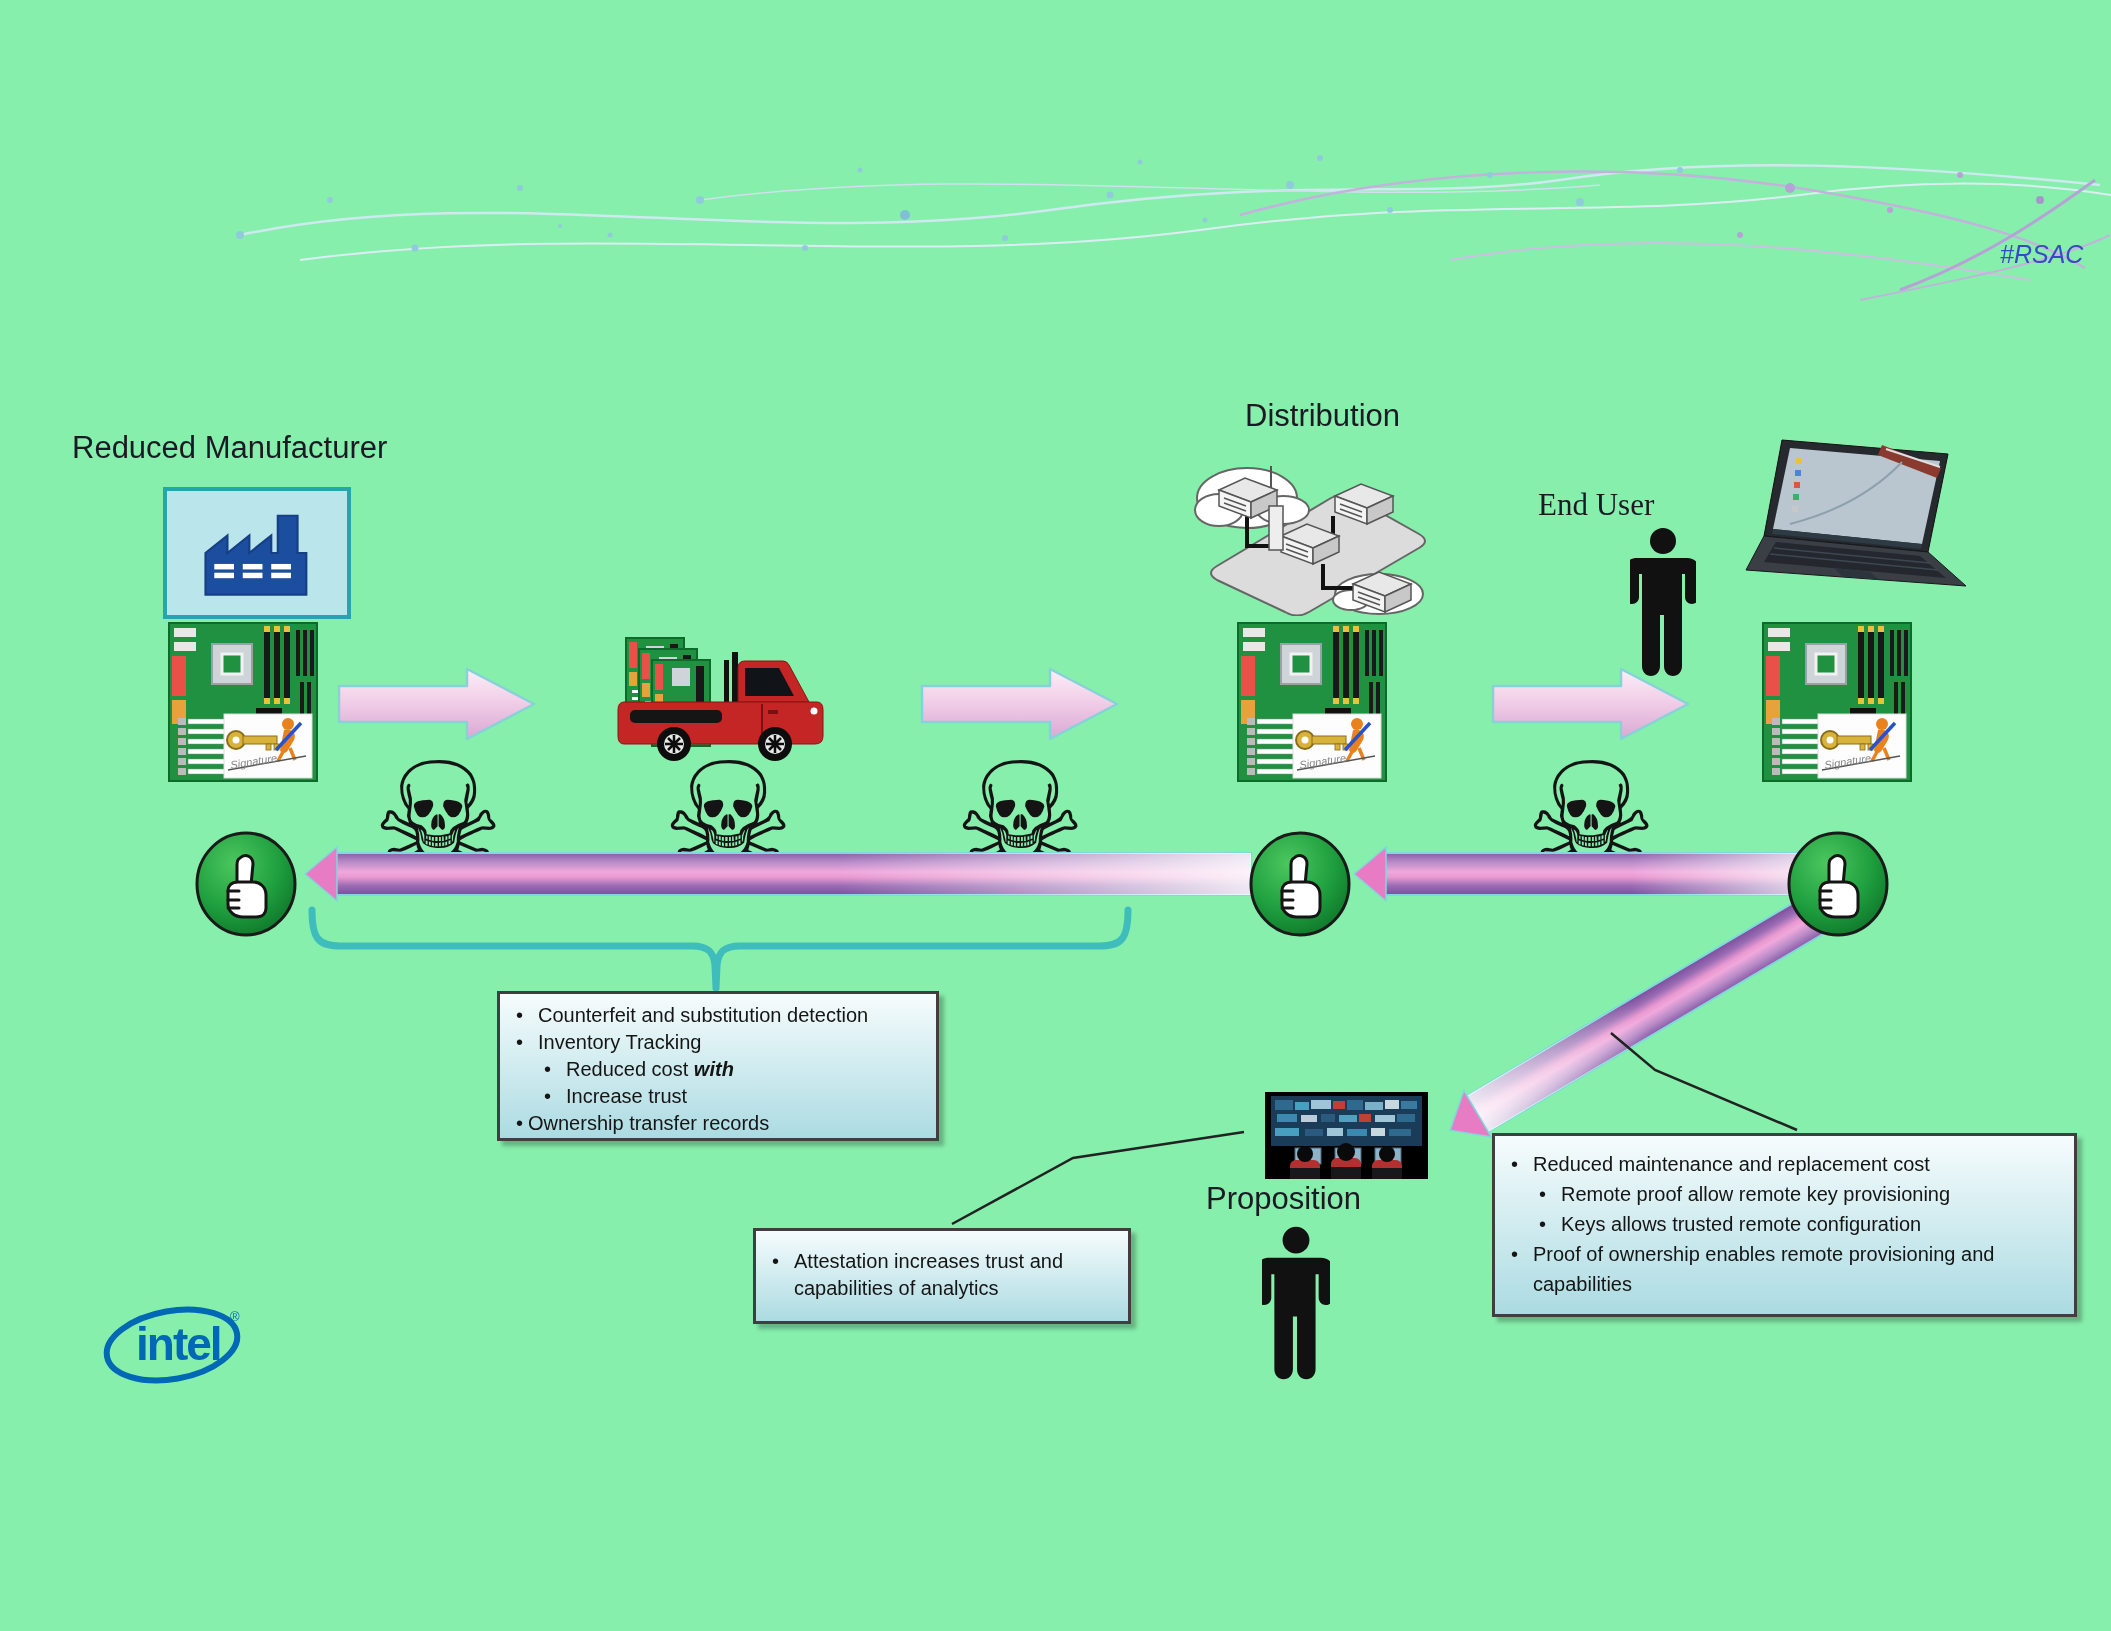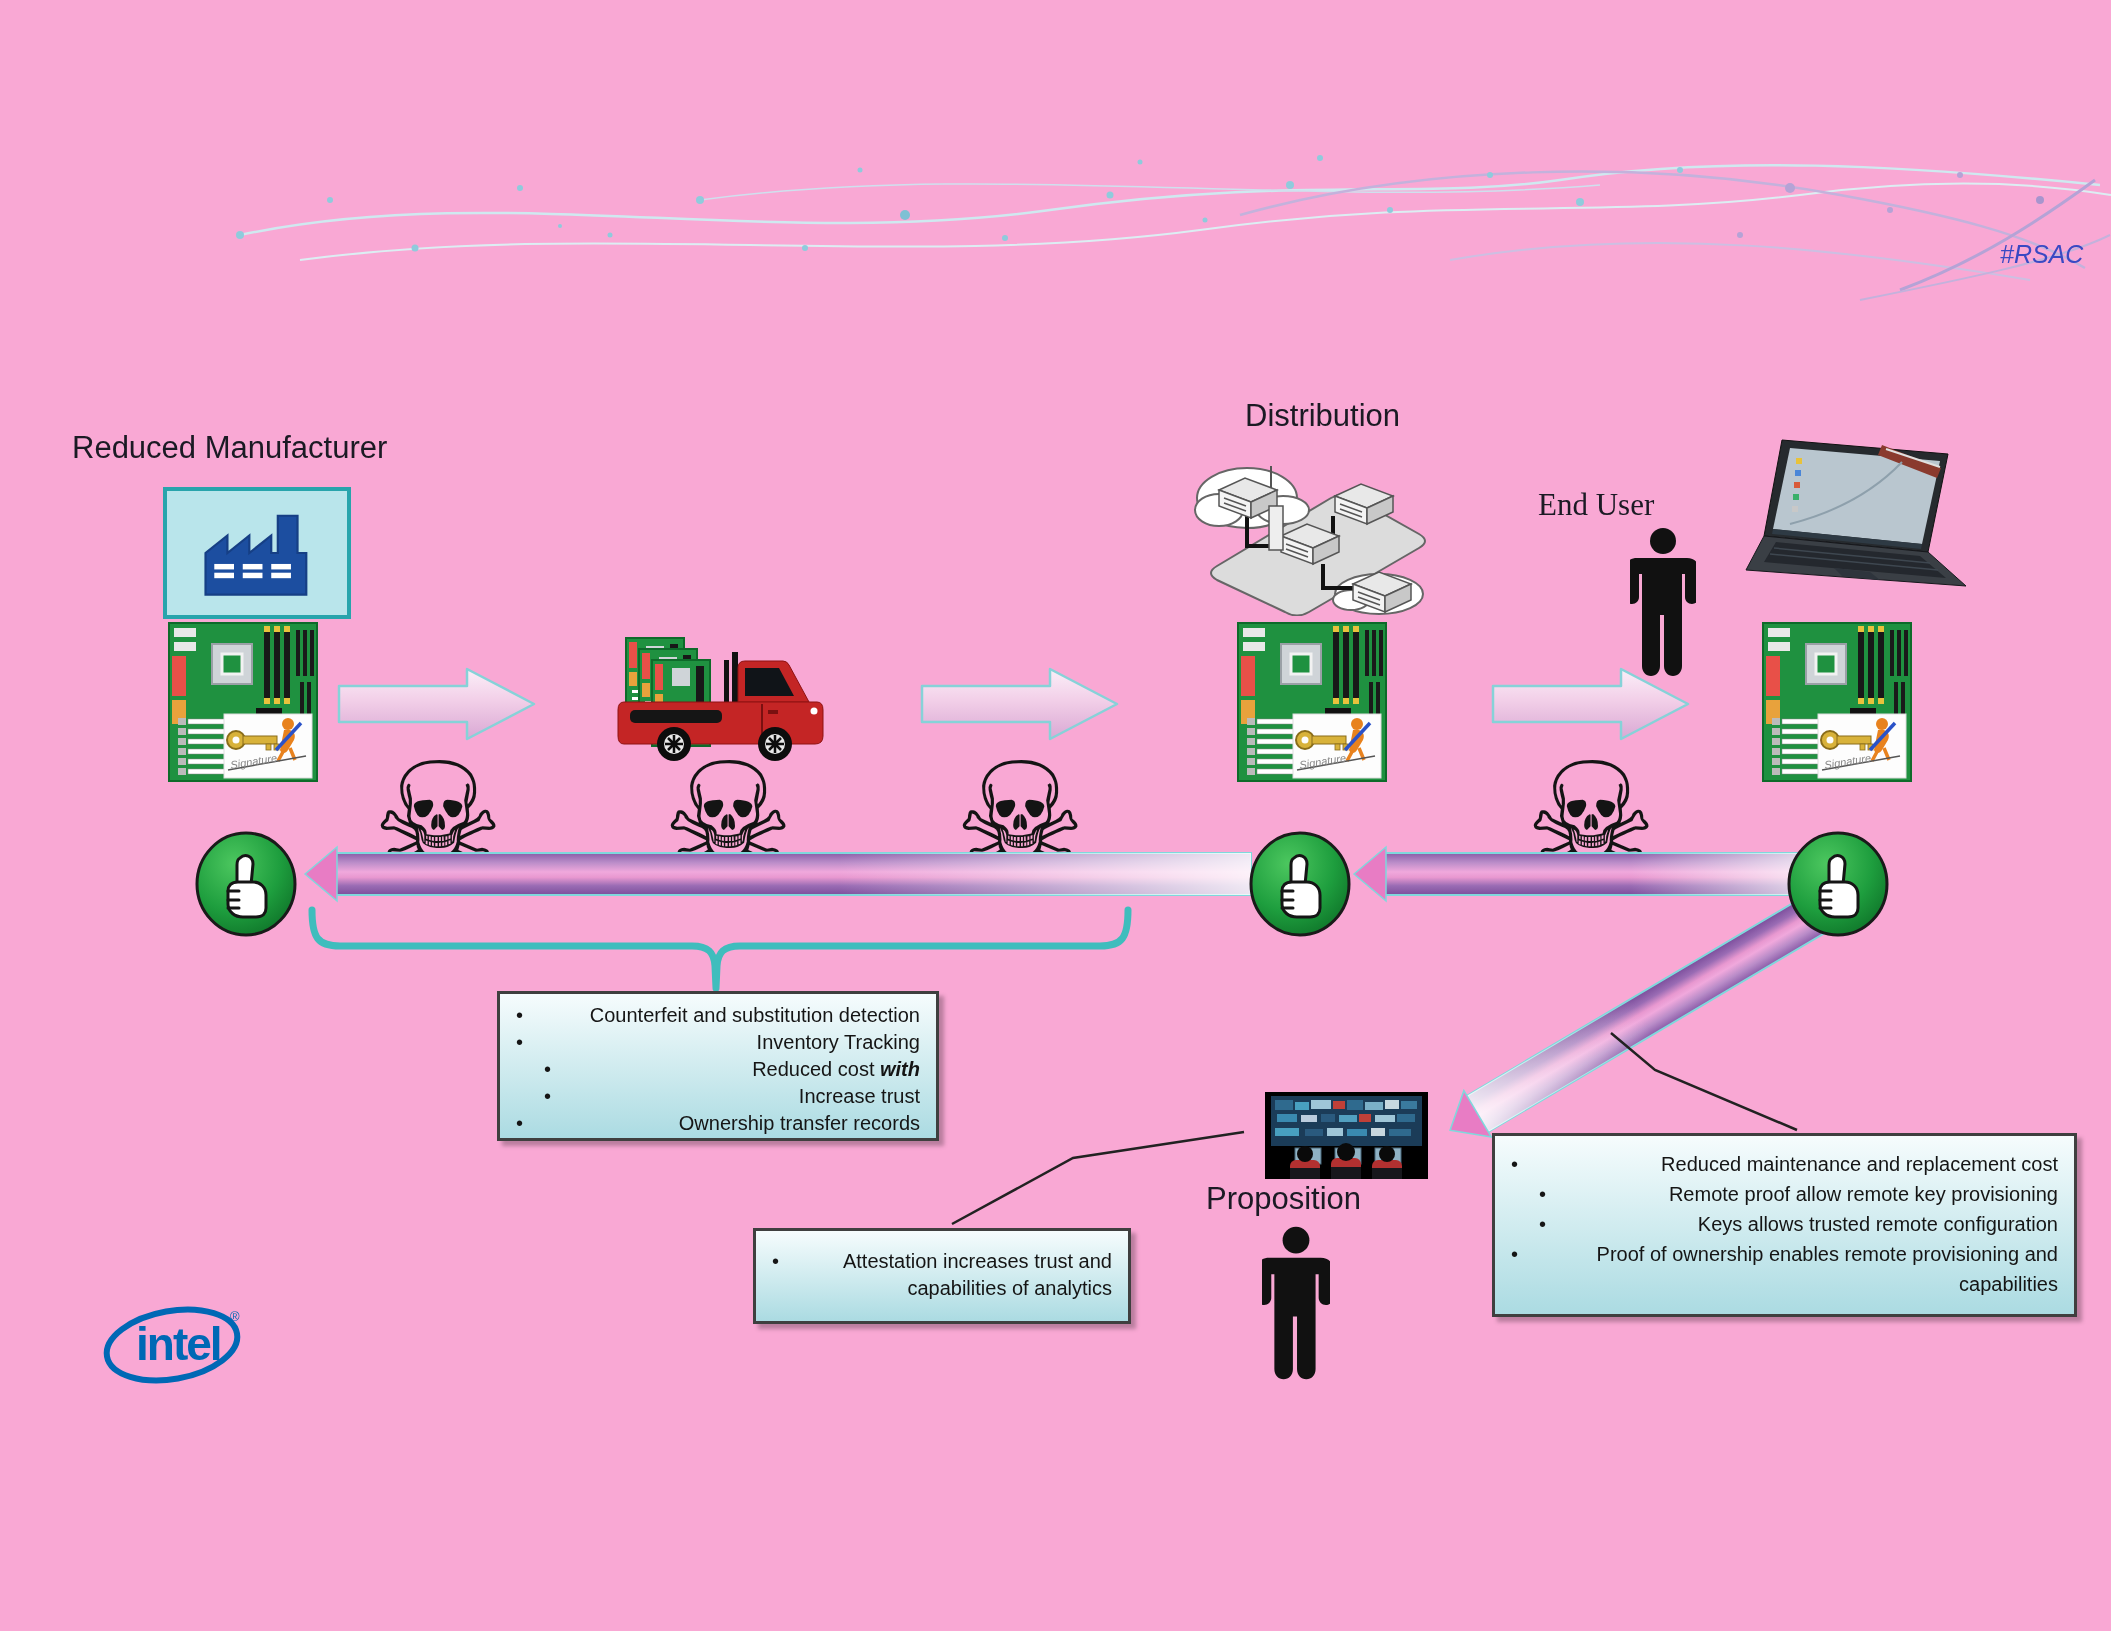--- a/index.html
+++ b/index.html
@@ -1,17 +1,17 @@
 <!DOCTYPE html>
 <html><head>
 <meta charset="utf-8">
 <style>
   html,body{margin:0;padding:0;background:#ffffff;}
   #slide{
-    position:relative;width:2111px;height:1631px;background:#f9a8d4;overflow:hidden;
+    position:relative;width:2111px;height:1631px;background:#86efac;overflow:hidden;
     font-family:"Liberation Sans",sans-serif;color:#17161d;
   }
   .abs{position:absolute;}
 
   
   .hashtag{left:2000px;top:240px;font-size:25px;font-style:italic;color:#3949c3;}
   .title{left:106px;top:292px;font-size:49px;font-weight:bold;color:#3e2878;letter-spacing:-1px;}
 
   
   .stage-label{font-size:31px;color:#1b1a24;}
@@ -56,21 +56,21 @@
   
   .tbox{box-sizing:border-box;border:3px solid #3f3f3f;
     background:linear-gradient(180deg,#f6fcfd 0%,#cdeaee 55%,#abdbe2 100%);
     box-shadow:5px 5px 4px rgba(0,0,0,0.25);
     font-size:20px;line-height:27px;color:#151515;padding:8px 16px;}
   .box1{left:497px;top:991px;width:442px;height:150px;}
   .box2{left:753px;top:1228px;width:378px;height:96px;padding-top:17px;}
   .box3{left:1492px;top:1133px;width:585px;height:184px;line-height:30px;padding-top:13px;}
   .row{display:flex;}
   .row .m{flex:none;width:22px;}
-  .row .t{flex:1;text-align:right;}
+  .row .t{flex:1;}
   .row.l2{padding-left:28px;}
   .row.tight .m{width:12px;}
   .em{font-weight:bold;font-style:italic;}
 
   
   .eu-person{left:1630px;top:527px;width:66px;height:150px;}
   .ent-person{left:1262px;top:1224px;width:68px;height:158px;}
   .laptop{left:1730px;top:436px;width:266px;height:178px;}
   .dist-art{left:1183px;top:446px;width:252px;height:170px;}
   .truck{left:612px;top:612px;width:230px;height:158px;}

